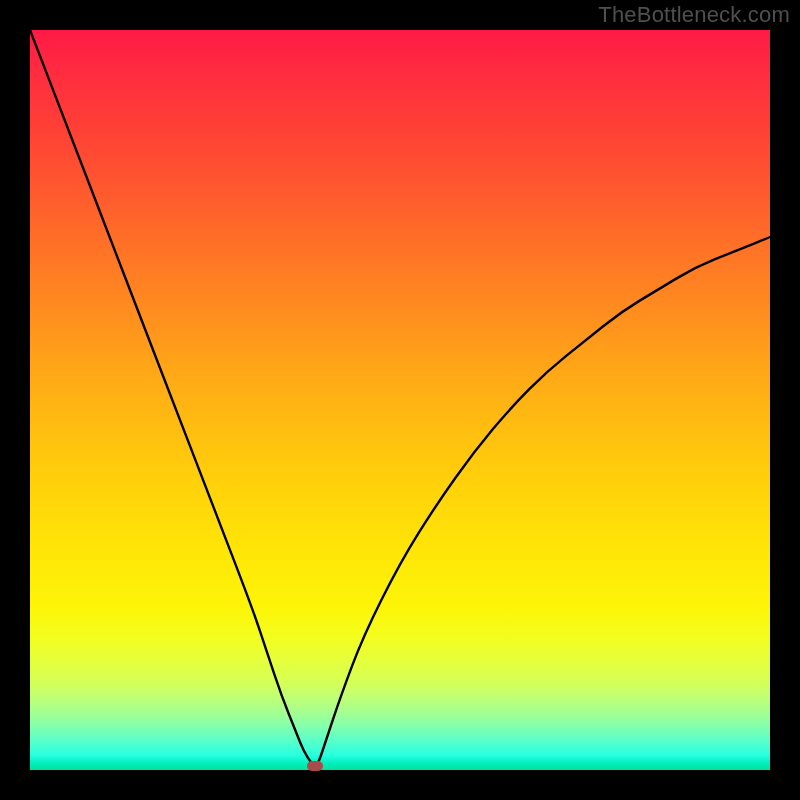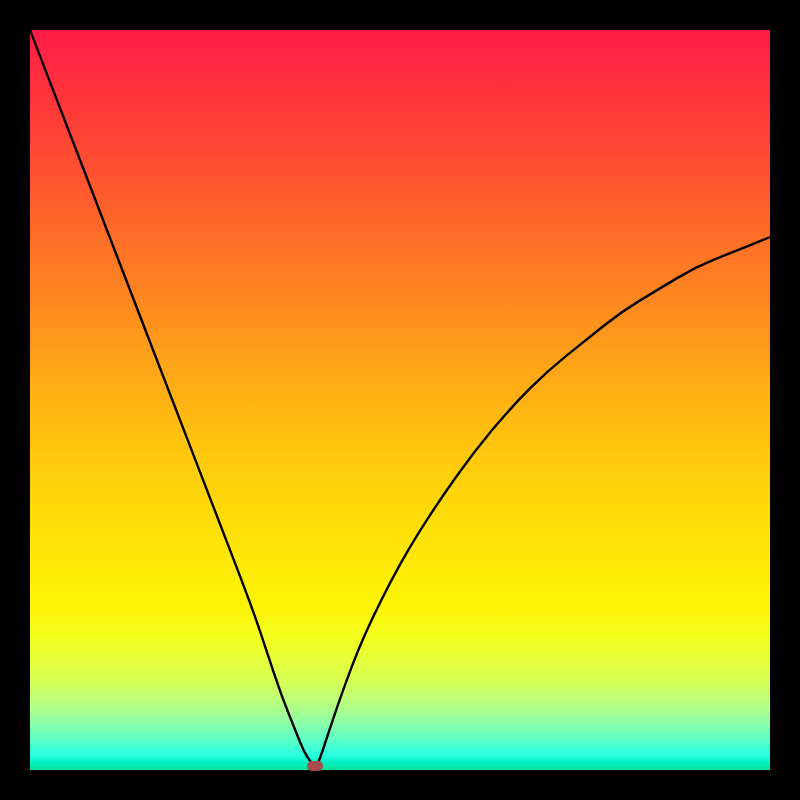--- a/index.html
+++ b/index.html
@@ -83,20 +83,21 @@
     border-radius: 5px;
     background: #aa4b4b;
     transform: translate(-50%, -50%);
     z-index: 2;
   }
 </style>
 </head>
 <body>
 
 <div class="frame">
+  <div class="watermark">TheBottleneck.com</div>
 
   <div class="plot-wrap">
     <div class="gradient"></div>
 
     <svg class="curve" viewBox="0 0 740 740" preserveAspectRatio="none">
       <path id="curve-path" d="M 0.00 0.00 Q 0.00 0.00 18.50 48.10 Q 37.00 96.20 55.50 144.30 Q 74.00 192.40 92.50 240.50 Q 111.00 288.60 129.50 336.70 Q 148.00 384.80 166.50 432.90 Q 185.00 481.00 203.50 529.10 Q 222.00 577.20 229.40 599.40 Q 236.80 621.60 244.20 643.80 Q 251.60 666.00 259.00 684.50 Q 266.40 703.00 270.10 712.25 Q 273.80 721.50 277.50 727.05 Q 281.20 732.60 283.05 734.45 Q 284.90 736.30 286.75 734.45 Q 288.60 732.60 292.30 721.50 Q 296.00 710.40 303.40 688.20 Q 310.80 666.00 321.90 636.40 Q 333.00 606.80 351.50 569.80 Q 370.00 532.80 388.50 503.20 Q 407.00 473.60 425.50 447.70 Q 444.00 421.80 462.50 399.60 Q 481.00 377.40 499.50 358.90 Q 518.00 340.40 536.50 325.60 Q 555.00 310.80 573.50 296.00 Q 592.00 281.20 610.50 270.10 Q 629.00 259.00 647.50 247.90 Q 666.00 236.80 684.50 229.40 Q 703.00 222.00 721.50 214.60 T 740.00 207.20"></path>
     </svg>
 
     <div class="marker" id="marker" style="left: 284.9px; top: 736.3px;"></div>
   </div>

